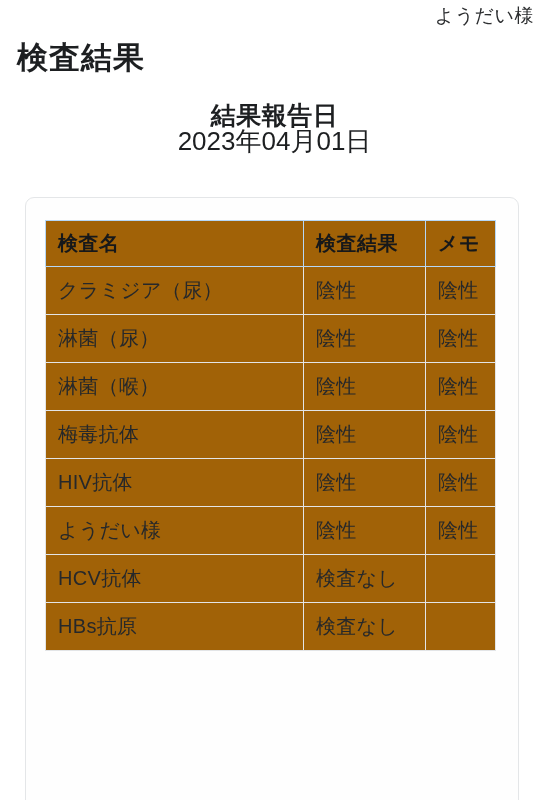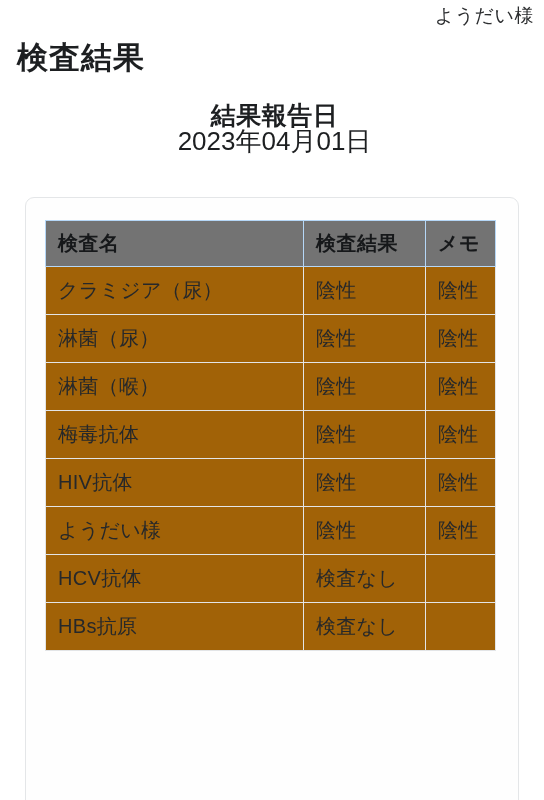--- a/index.html
+++ b/index.html
@@ -119,21 +119,21 @@
     border: 1px solid #e3e5e7;
     padding: 0 12px;
     height: 48px;
     text-align: left;
     vertical-align: middle;
     box-sizing: border-box;
     overflow: hidden;
     white-space: nowrap;
   }
   .results-table thead th {
-    background: #737373;
+    background: #a16207;
     font-size: 20px;
     font-weight: 700;
     color: #16181a;
     letter-spacing: 0.5px;
     height: 46px;
     border-color: #b5d7f7;
   }
   .results-table tbody td {
     font-size: 20px;
     font-weight: 400;

